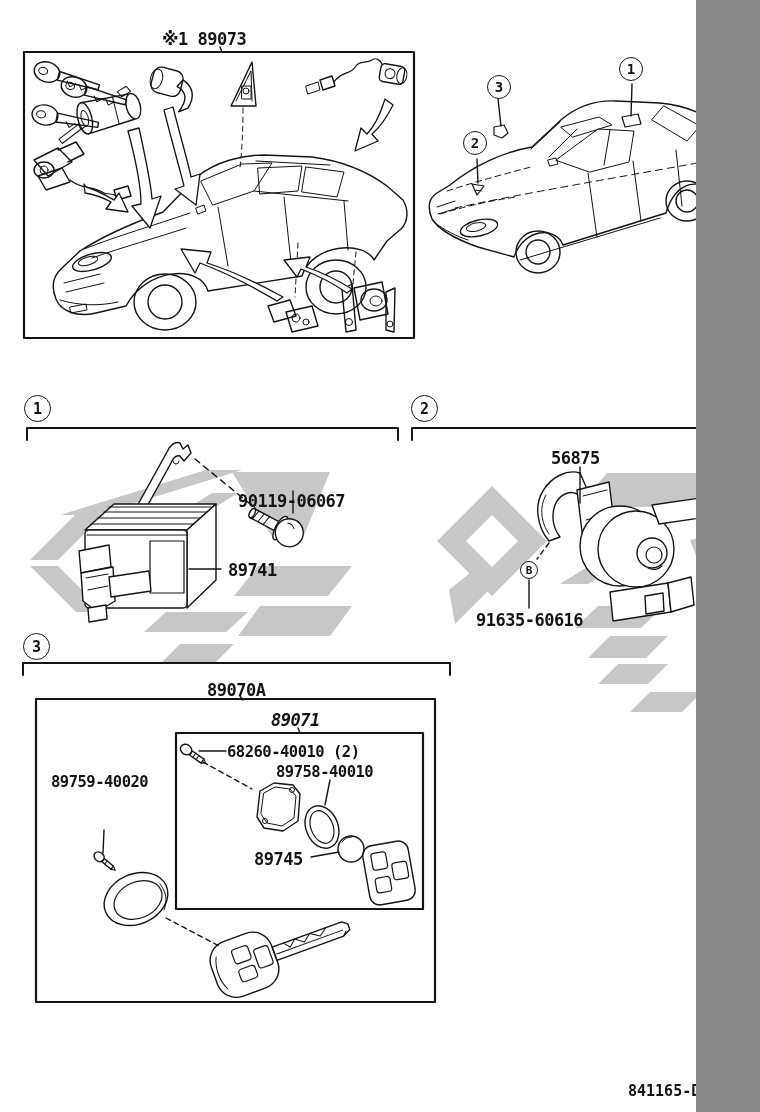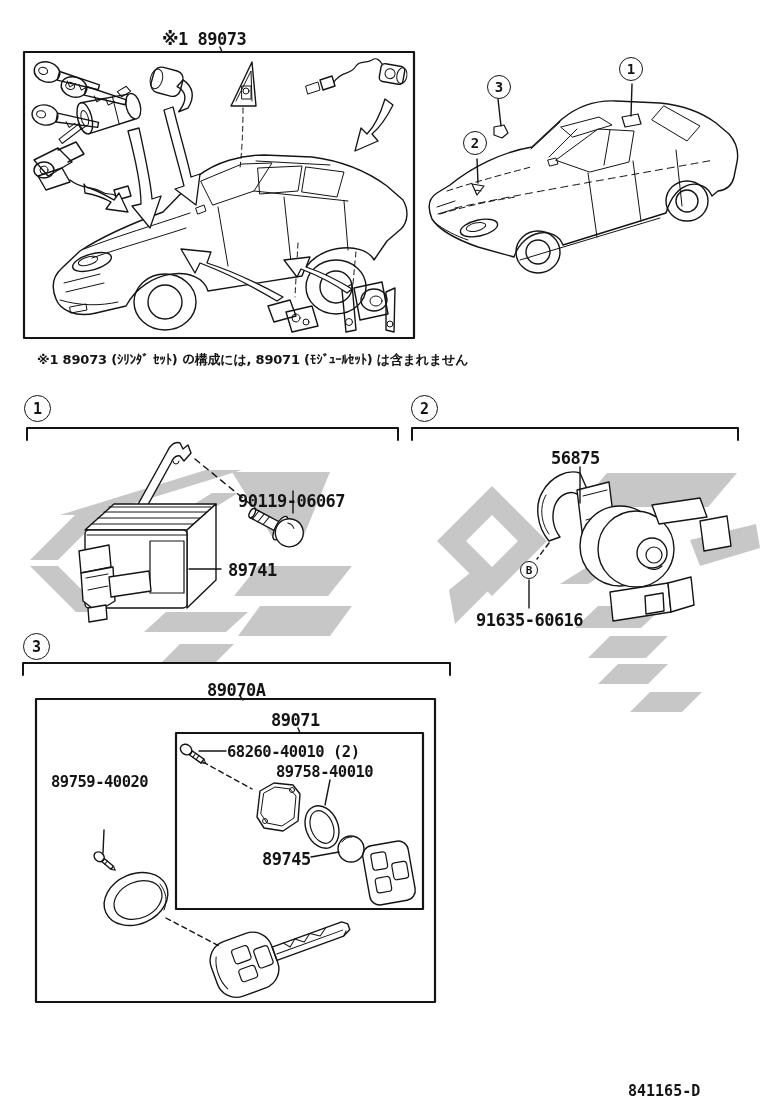--- a/index.html
+++ b/index.html
@@ -1,17 +1,17 @@
 <!DOCTYPE html>
 <html><head>
 <meta charset="utf-8">
 <style>
   html,body{margin:0;padding:0;background:#888;}
   #page{
-    position:relative;width:760px;height:1112px;background:#ffffff;
+    position:relative;width:696px;height:1112px;background:#ffffff;
     overflow:hidden;font-family:"DejaVu Sans Mono","DejaVu Sans",monospace;
     color:#141414;
   }
   #art{position:absolute;left:0;top:0;}
   .txt{position:absolute;white-space:nowrap;line-height:1.05;}
   .pn{font:700 17px "DejaVu Sans Mono",monospace;letter-spacing:-0.5px;}
   .pn-s{font:700 15.5px "DejaVu Sans Mono",monospace;letter-spacing:-0.5px;}
   .toplabel{font:700 17px "DejaVu Sans Mono","DejaVu Sans",monospace;letter-spacing:-0.5px;}
   .note{font:700 13px "DejaVu Sans","Liberation Sans",sans-serif;letter-spacing:-0.2px;}
   .docnum{font:700 15px "DejaVu Sans Mono",monospace;letter-spacing:0px;}
@@ -300,39 +300,38 @@
       <rect x="-16" y="3" width="17" height="13" rx="3" stroke-width="1.2"></rect>
       <rect x="5" y="-11" width="15" height="20" rx="3" stroke-width="1.2"></rect>
       <path d="M24,-7 L98,-7 L103,-3 L103,3 L95,7 L24,7 Z"></path>
       <path stroke-width="1" d="M26,1 L96,1 M36,-7 l5,6 l7,-6 l8,6 l8,-6 l9,6 l8,-6 M95,7 L99,3"></path>
     </g>
   </g>
 </svg>
 
 <div class="txt toplabel" style="left:162px;top:29px;">※1 89073</div>
 
-<div class="txt note" style="left:37px;top:351px;">※1  89073 (ｼﾘﾝﾀﾞ ｾｯﾄ) の構成には, 89071 (ﾓｼﾞｭｰﾙｾｯﾄ) は含まれません</div>
 
 <div class="co mid" style="left:619px;top:57px;">1</div>
 <div class="co mid" style="left:487px;top:75px;">3</div>
 <div class="co mid" style="left:463px;top:131px;">2</div>
 
 <div class="co big" style="left:24px;top:395px;">1</div>
 <div class="co big" style="left:411px;top:395px;">2</div>
 <div class="co big" style="left:23px;top:633px;">3</div>
 
 <div class="txt pn" style="left:238px;top:471px;margin-top:20px;">90119-06067</div>
 <div class="txt pn" style="left:228px;top:560px;">89741</div>
 
 <div class="txt pn" style="left:551px;top:448px;">56875</div>
 <div class="co small" style="left:520px;top:561px;">B</div>
 <div class="txt pn" style="left:476px;top:610px;">91635-60616</div>
 
 <div class="txt pn" style="left:207px;top:680px;">89070A</div>
-<div class="txt pn" style="left:271px;top:710px;">89071</div>
+<div class="txt pn" style="left:271px;top:710px;font-style:italic;">89071</div>
 <div class="txt pn-s" style="left:227px;top:743px;">68260-40010 (2)</div>
 <div class="txt pn-s" style="left:276px;top:763px;">89758-40010</div>
-<div class="txt pn" style="left:262px;top:849px;">89745</div>
+<div class="txt pn" style="left:254px;top:849px;">89745</div>
 <div class="txt pn-s" style="left:51px;top:773px;">89759-40020</div>
 
 <div class="txt docnum" style="left:628px;top:1082px;">841165-D</div>
 
 </div>
 
 </body></html>

